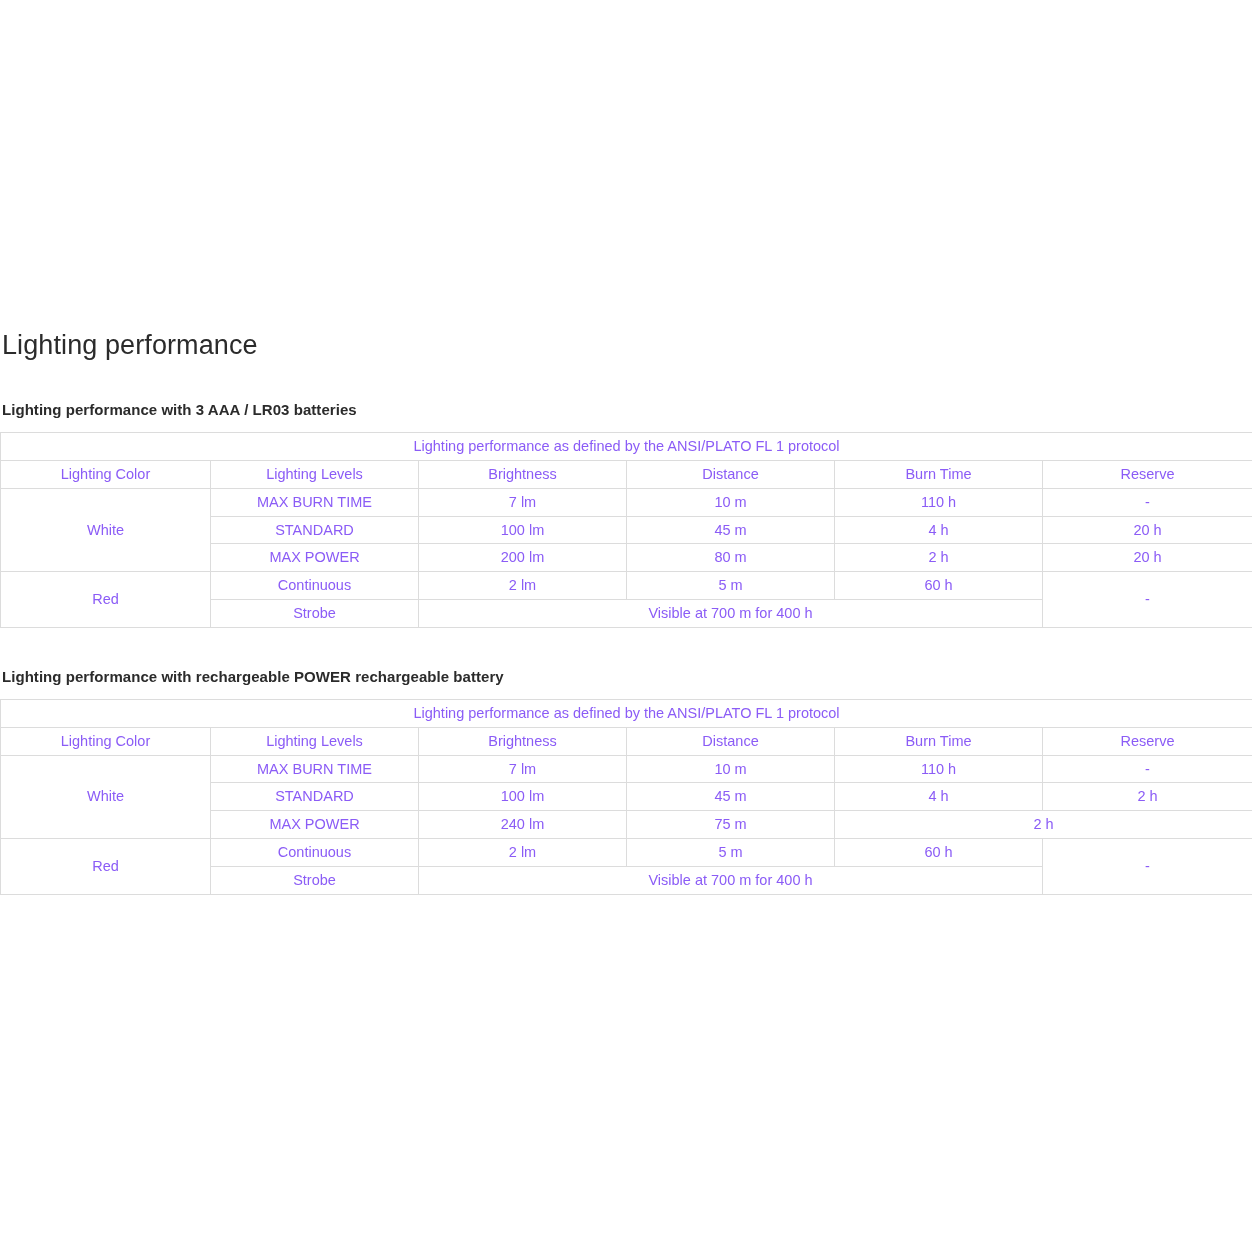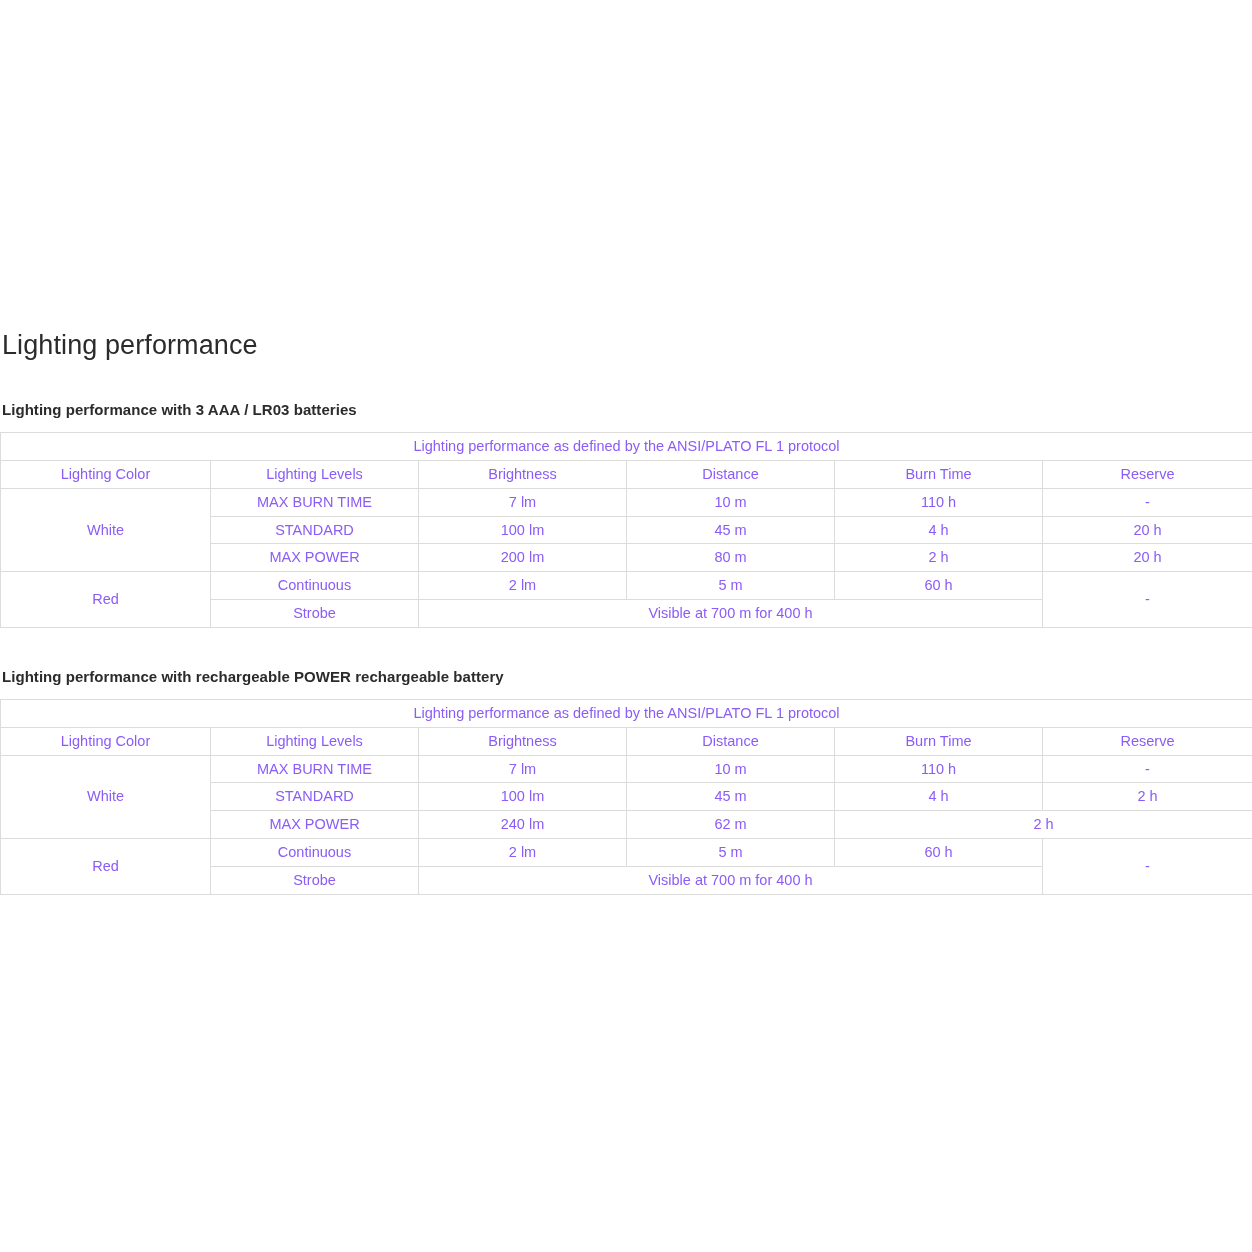--- a/index.html
+++ b/index.html
@@ -172,21 +172,21 @@
         <tr>
           <td>STANDARD</td>
           <td>100 lm</td>
           <td>45 m</td>
           <td>4 h</td>
           <td>2 h</td>
         </tr>
         <tr>
           <td>MAX POWER</td>
           <td>240 lm</td>
-          <td>62 m</td>
+          <td>75 m</td>
           <td colspan="2">2 h</td>
         </tr>
         <tr>
           <td rowspan="2">Red</td>
           <td>Continuous</td>
           <td>2 lm</td>
           <td>5 m</td>
           <td>60 h</td>
           <td rowspan="2">-</td>
         </tr>

